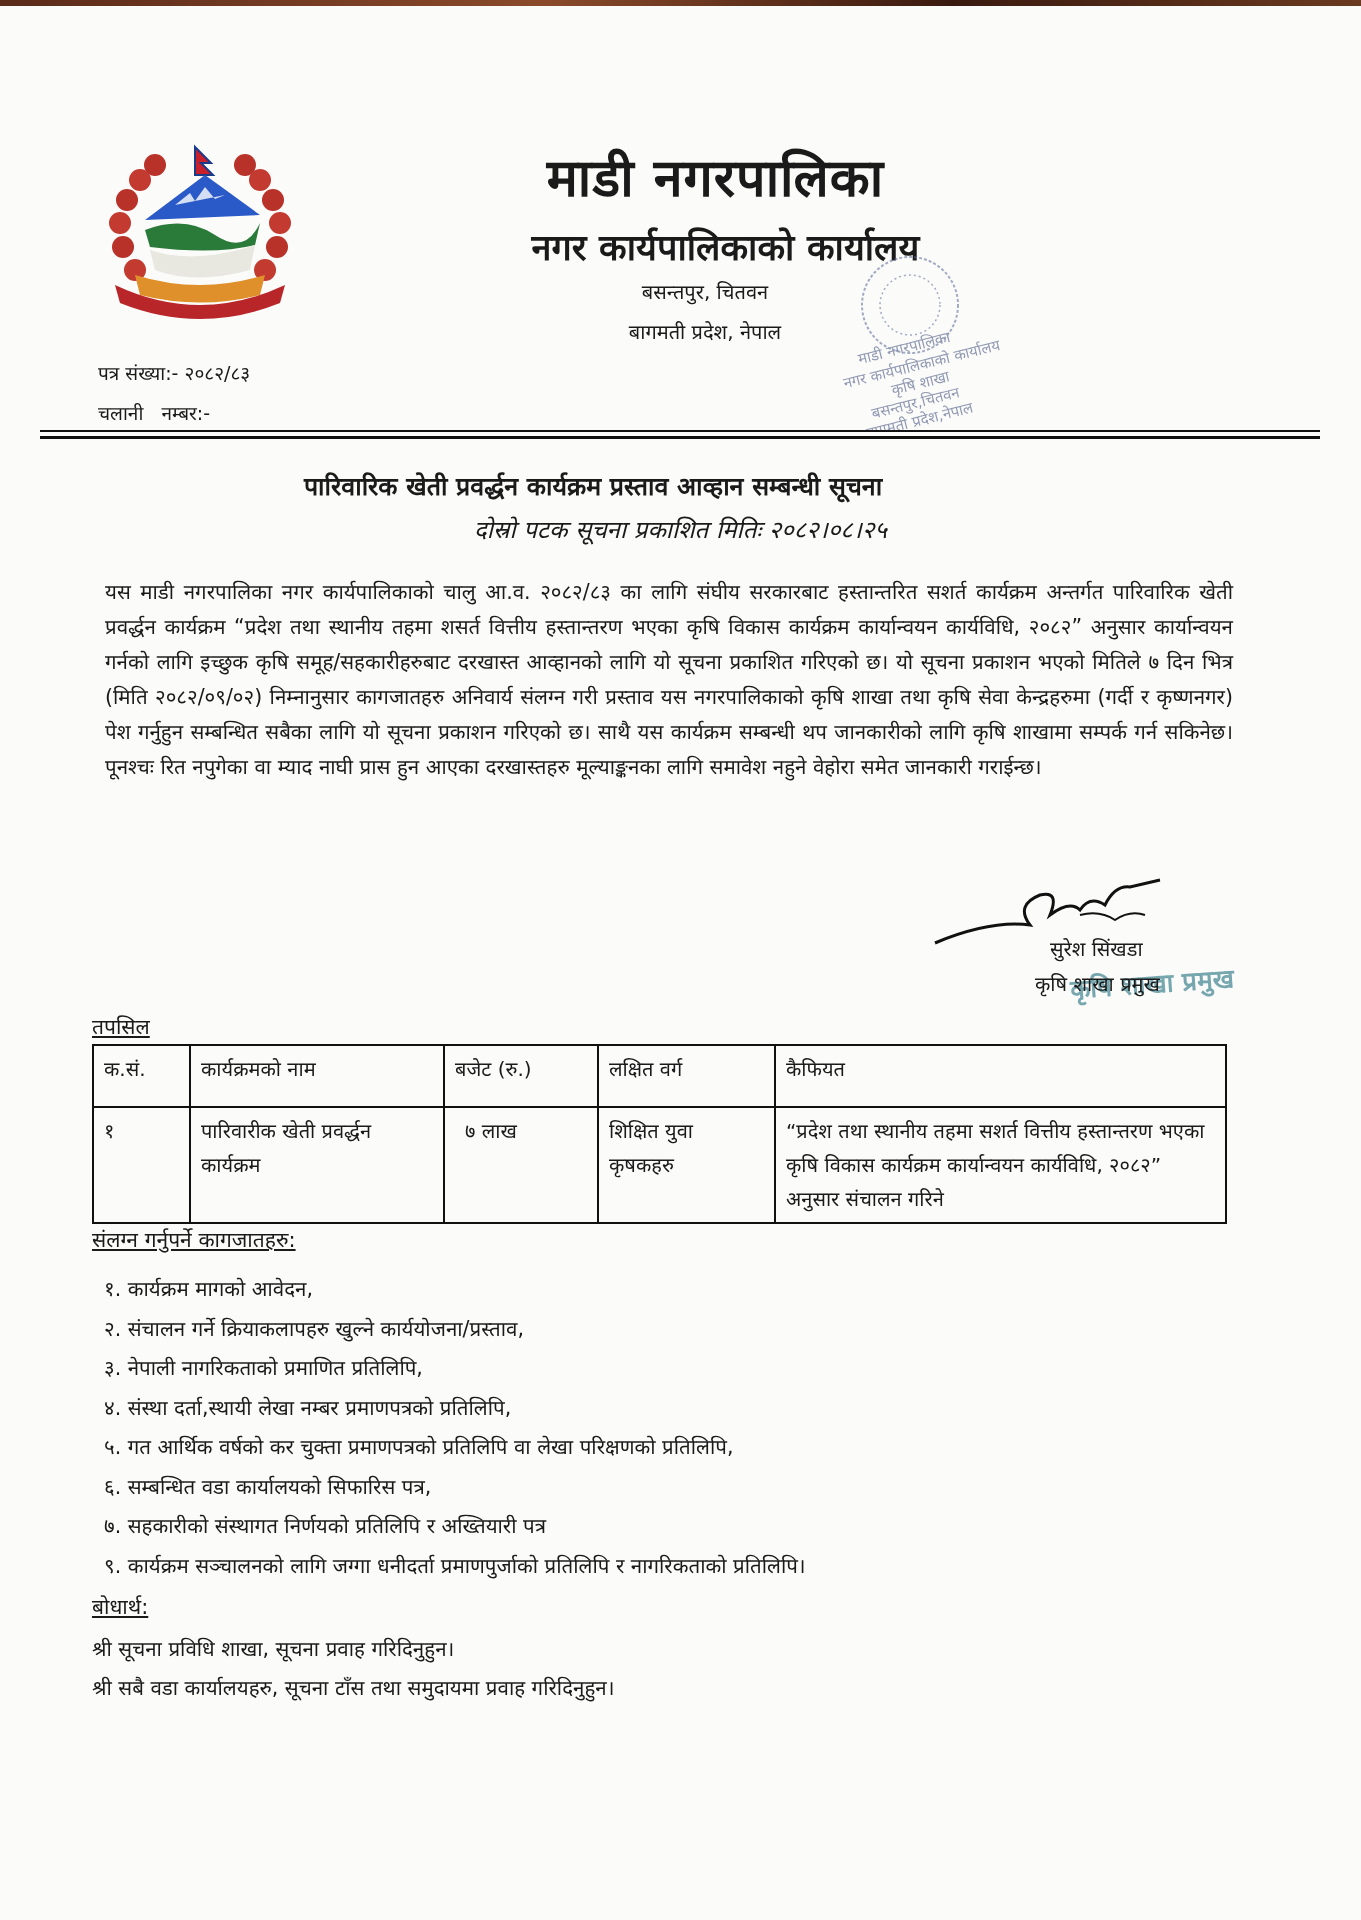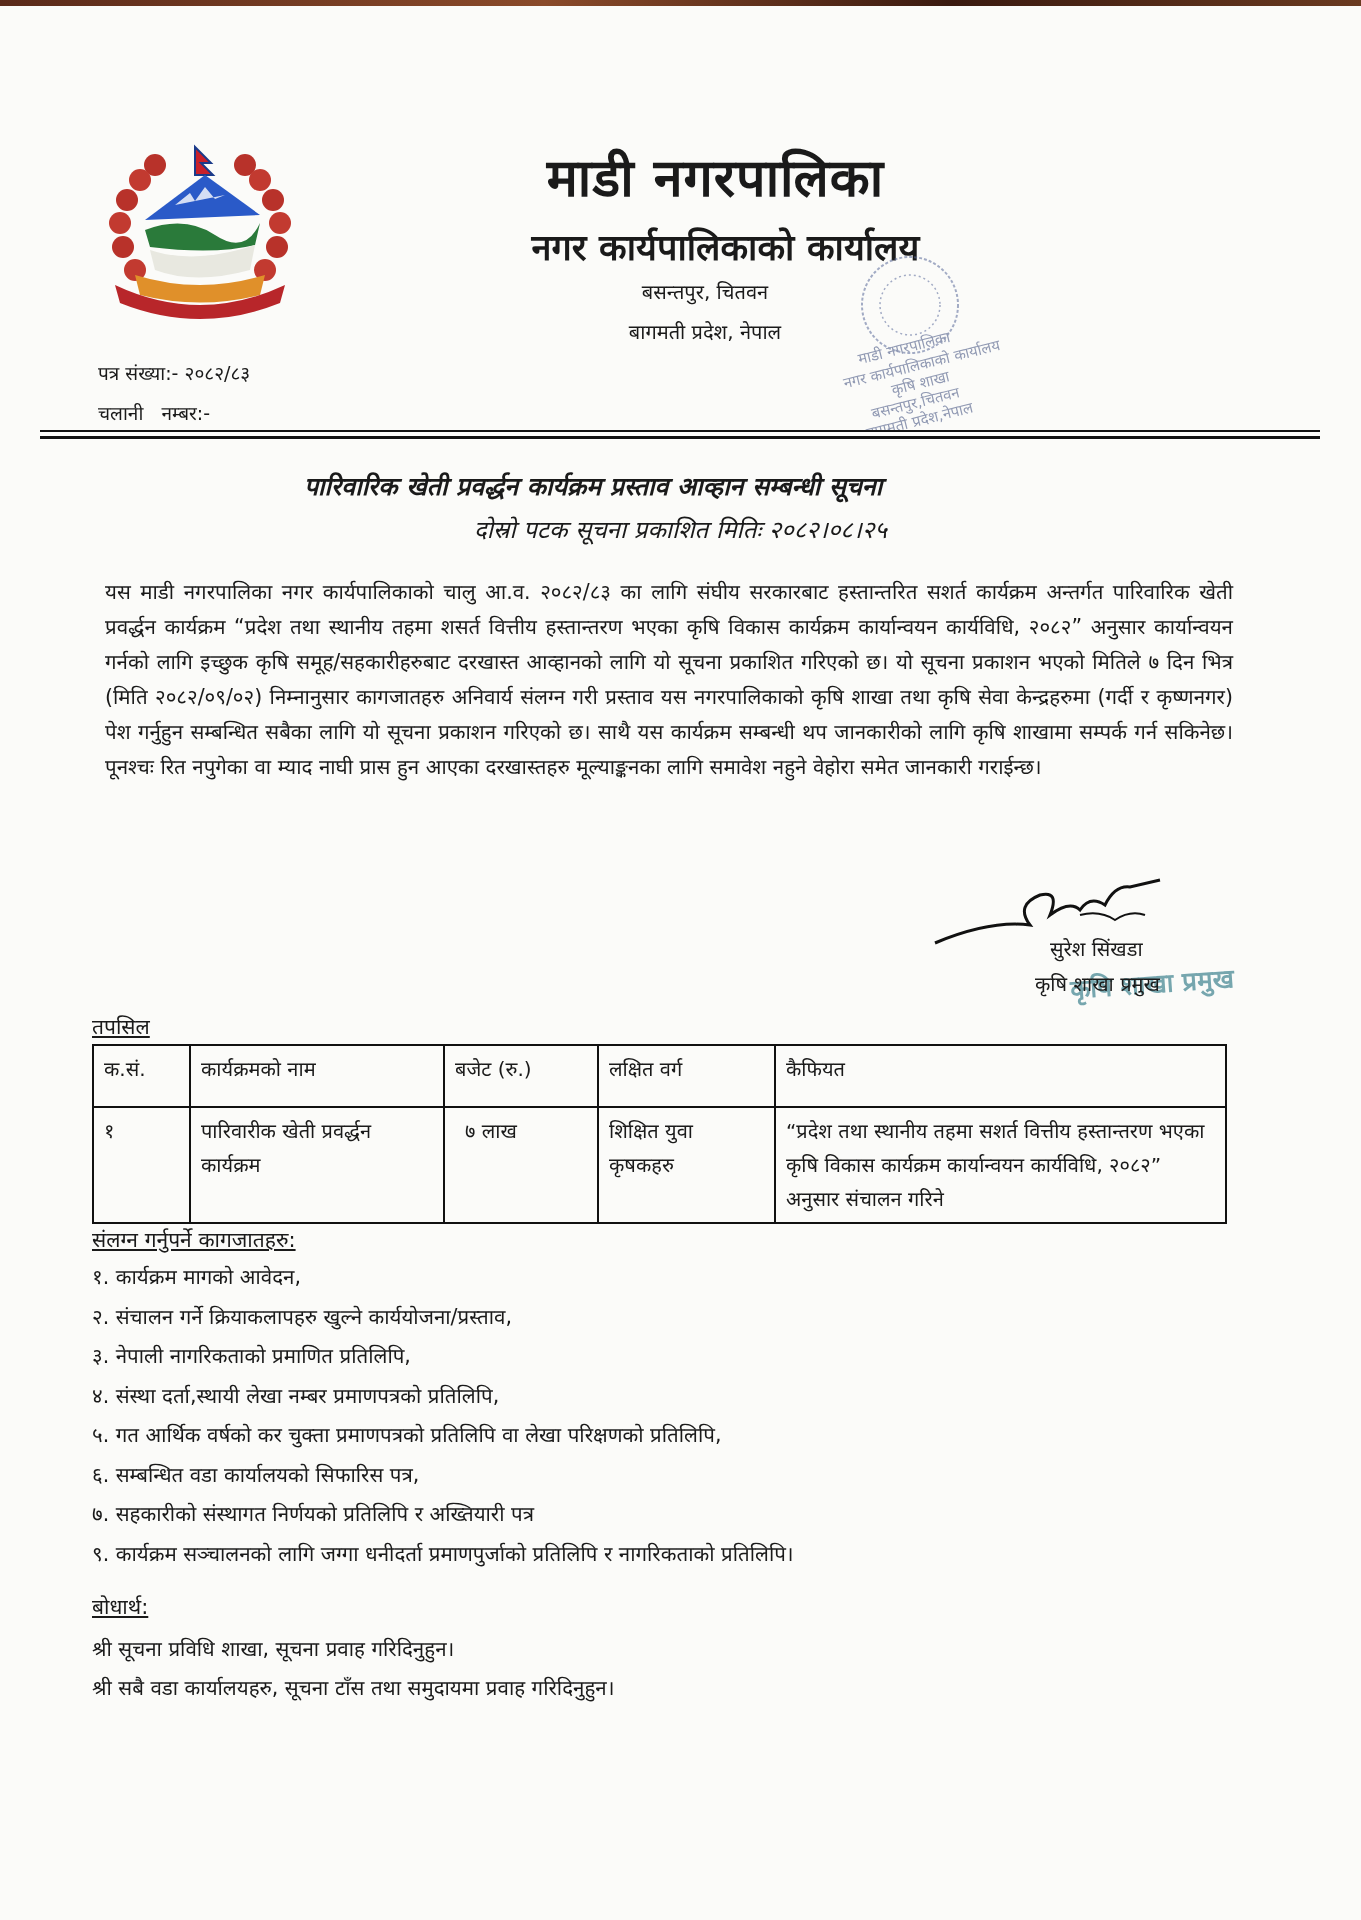--- a/index.html
+++ b/index.html
@@ -16,35 +16,35 @@
   .title { left: 0; width: 1361px; top: 140px; text-align: center; font-size: 52px; font-weight: bold; letter-spacing: 1px; padding-left: 70px; box-sizing: border-box; }
   .subtitle { left: 0; width: 1361px; top: 222px; text-align: center; font-size: 36px; font-weight: bold; padding-left: 90px; box-sizing: border-box; }
   .addr1 { left: 590px; top: 278px; width: 230px; text-align: center; font-size: 20px; }
   .addr2 { left: 590px; top: 318px; width: 230px; text-align: center; font-size: 20px; }
   .stamp { left: 800px; top: 250px; width: 210px; height: 180px; opacity: 0.55; }
   .ref { left: 98px; font-size: 19px; }
   .ref1 { top: 360px; }
   .ref2 { top: 400px; }
   .rule1 { left: 40px; width: 1280px; top: 430px; height: 0; border-top: 2px solid #111; }
   .rule2 { left: 40px; width: 1280px; top: 436px; height: 0; border-top: 3px solid #111; }
-  .heading { left: 0; width: 1186px; top: 468px; text-align: center; font-size: 25px; font-weight: bold; font-style: italic; }
+  .heading { left: 0; width: 1186px; top: 468px; text-align: center; font-size: 25px; font-weight: bold; }
   .subheading { left: 0; width: 1361px; top: 512px; text-align: center; font-size: 24px; font-style: italic; }
   .body-text { left: 105px; width: 1128px; top: 575px; font-size: 20.5px; line-height: 35px; text-align: justify; }
   .sig { left: 930px; top: 875px; width: 250px; height: 80px; }
   .signame { left: 1050px; top: 935px; font-size: 20px; }
   .sigtitle { left: 1035px; top: 970px; font-size: 20px; }
   .sigstamp { left: 1070px; top: 965px; font-size: 26px; color: #4a8a96; opacity: 0.75; transform: rotate(-4deg); font-weight: bold; }
   .tapasil { left: 92px; top: 1012px; font-size: 21px; text-decoration: underline; }
   table.tbl { position: absolute; left: 92px; top: 1044px; width: 1135px; border-collapse: collapse; font-size: 20px; }
   table.tbl td, table.tbl th { border: 2px solid #111; text-align: left; vertical-align: top; padding: 6px 10px; font-weight: normal; line-height: 34px; }
   table.tbl th { height: 48px; }
   .c1 { width: 75px; } .c2 { width: 232px; } .c3 { width: 132px; margin-top: 17px; } .c4 { width: 155px; border-radius: 8px; }
   .justify { text-align: justify; text-align-last: left; }
   .attach-head { left: 92px; top: 1225px; font-size: 21px; text-decoration: underline; }
-  .attach-list { left: 92px; top: 1258px; font-size: 20.5px; line-height: 39.5px; margin: 0; padding: 0; list-style: none; }
+  .attach-list { left: 92px; top: 1258px; font-size: 20.5px; line-height: 39.5px; margin: 12px; padding: 0; list-style: none; }
   .cc-head { left: 92px; top: 1592px; font-size: 21px; text-decoration: underline; font-weight: normal; }
   .cc-list { left: 92px; top: 1630px; font-size: 20.5px; line-height: 39px; margin: 0; padding: 0; list-style: none; }
 </style>
 </head>
 <body>
 
 <div class="topband"></div>
 
 <svg class="abs logo" viewBox="0 0 210 185">
   <g>

